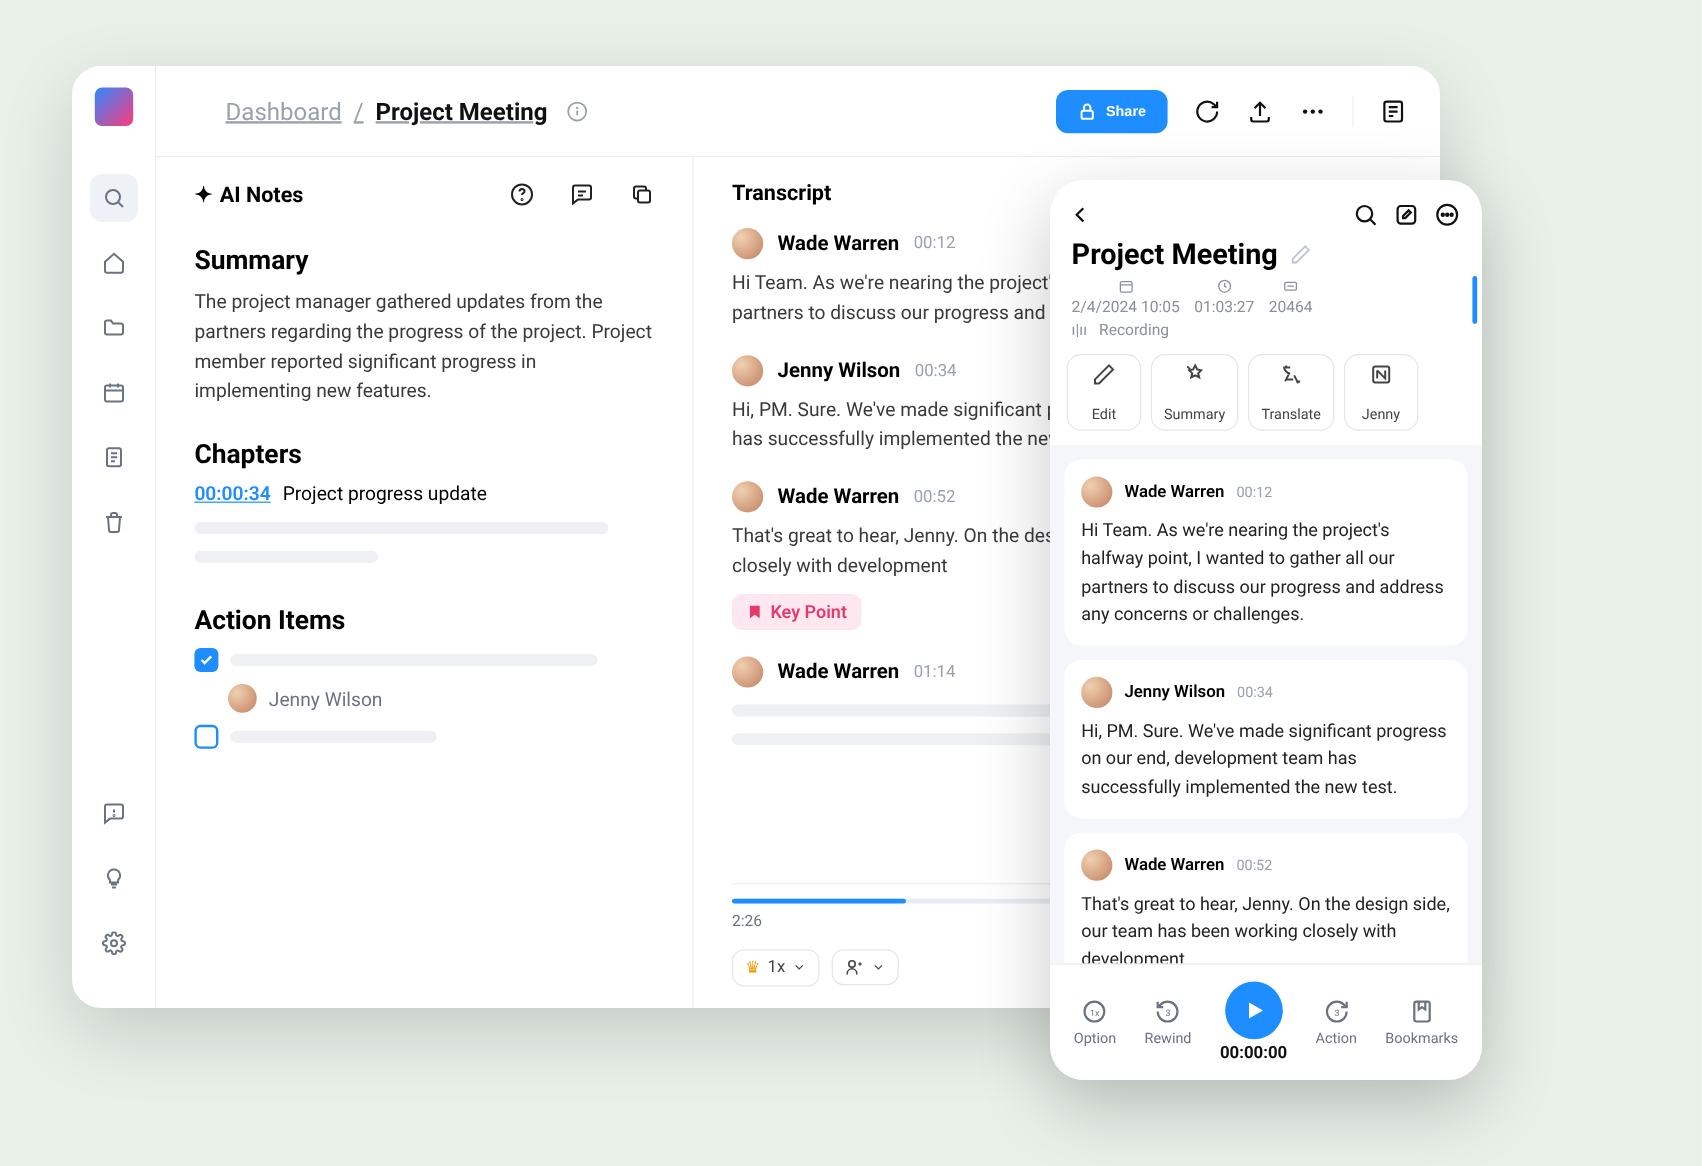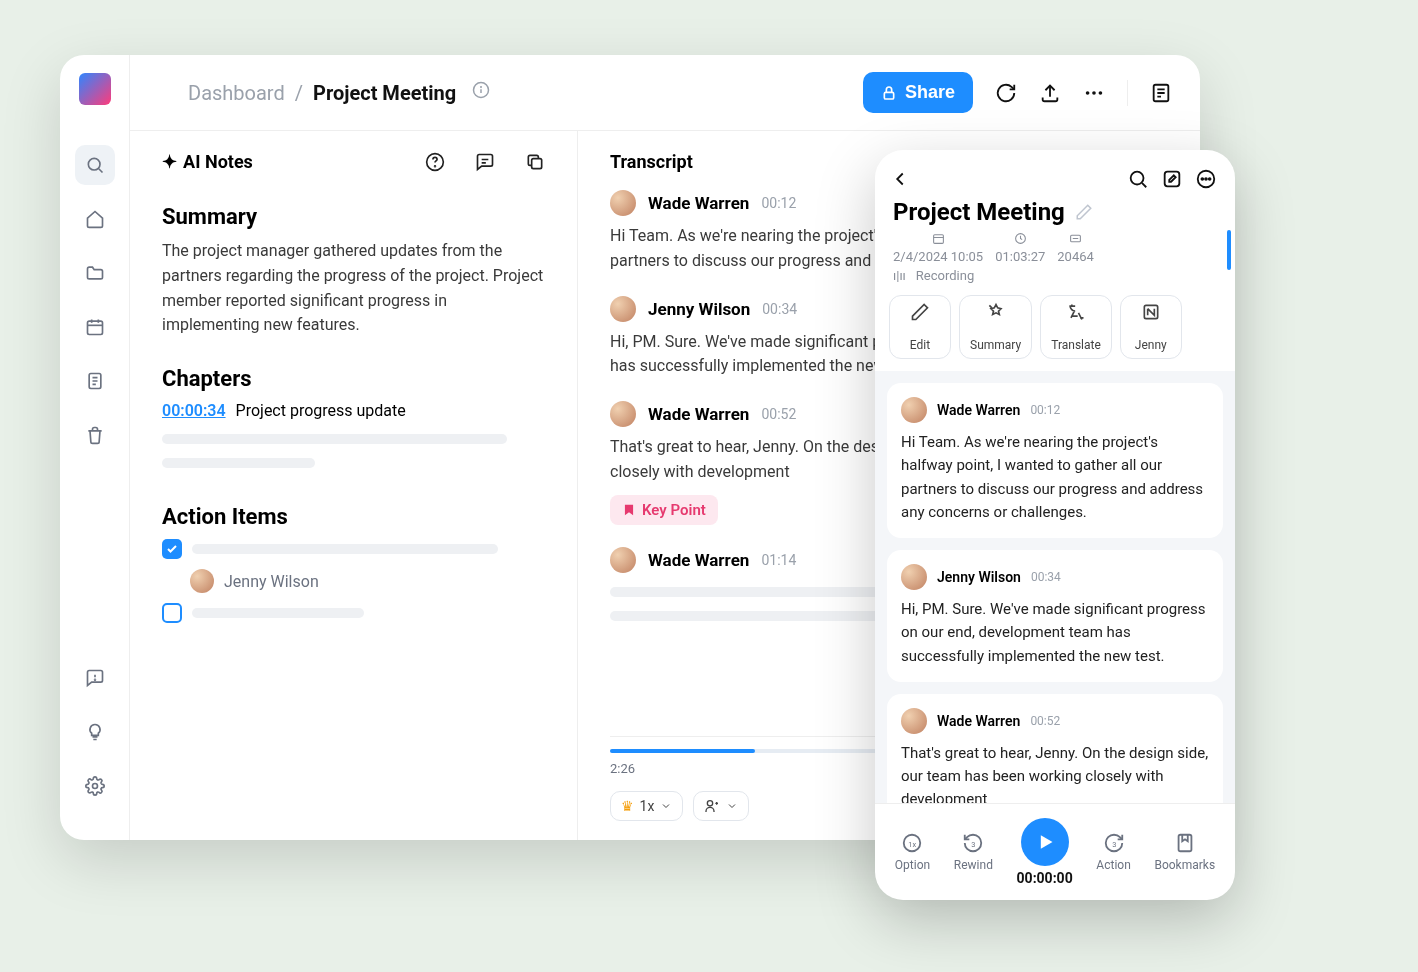--- a/index.html
+++ b/index.html
@@ -52,27 +52,27 @@
   display: flex;
   flex-direction: column;
 }
 .topbar {
   height: 76px;
   border-bottom: 1px solid #eee;
   display: flex;
   align-items: center;
   padding: 0 28px 0 58px;
 }
-.breadcrumb { color: #9aa1ab; font-size: 20px; display:flex; gap:10px;}
+.breadcrumb { color: #9aa1ab; font-size: 20px; display:flex; align-items:center; gap:10px;text-decoration:underline;}
 .breadcrumb .current { color: #111; font-weight: 700; }
 .info-circle { color:#9aa1ab; margin-left:6px;}
 .topbar-actions { margin-left:auto; display:flex; align-items:center; gap:22px;}
 .share-btn {
   background:#1e8dff; color:#fff; border:none; border-radius:10px;
-  padding:10px 18px; font-size:18px; font-weight:600; display:flex; align-items:center; gap:8px; cursor:pointer;
+  padding:10px 18px; font-size:12px; font-weight:600; display:flex; align-items:center; gap:8px; cursor:pointer;
 }
 .top-icon { color:#111; cursor:pointer; }
 .vdiv { width:1px; height:26px; background:#eee; }
 .content {
   flex:1; display:flex;
 }
 .notes-pane {
   width: 448px;
   border-right:1px solid #eee;
   padding: 0 0 0 0;

